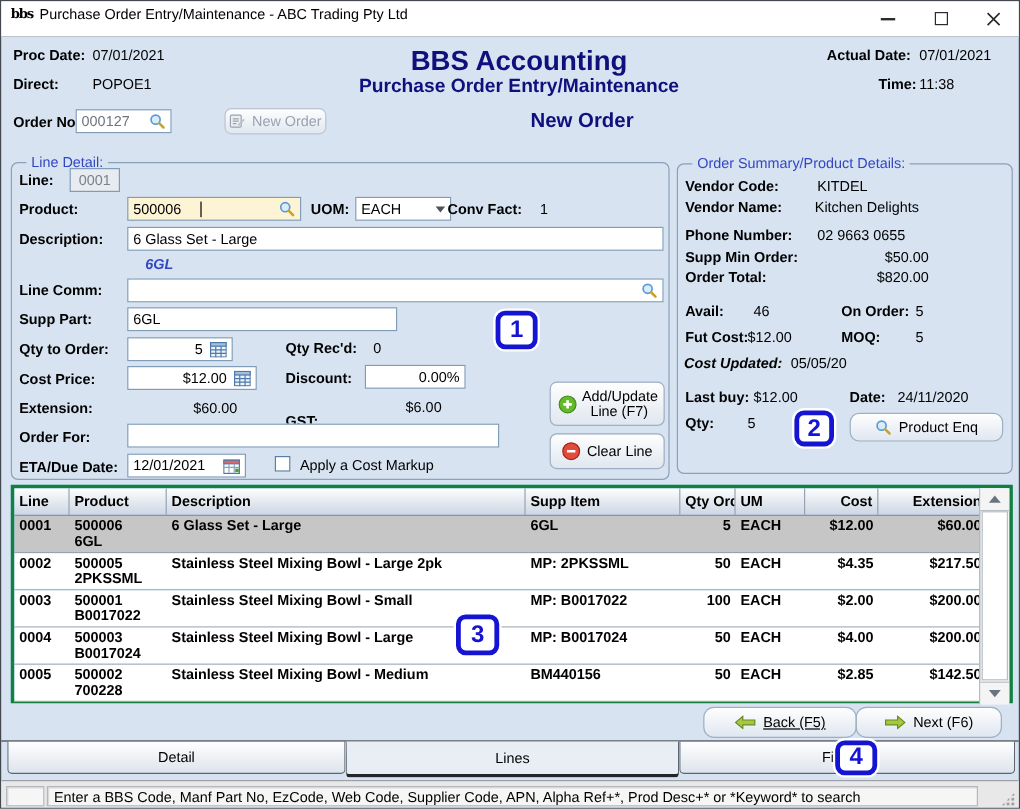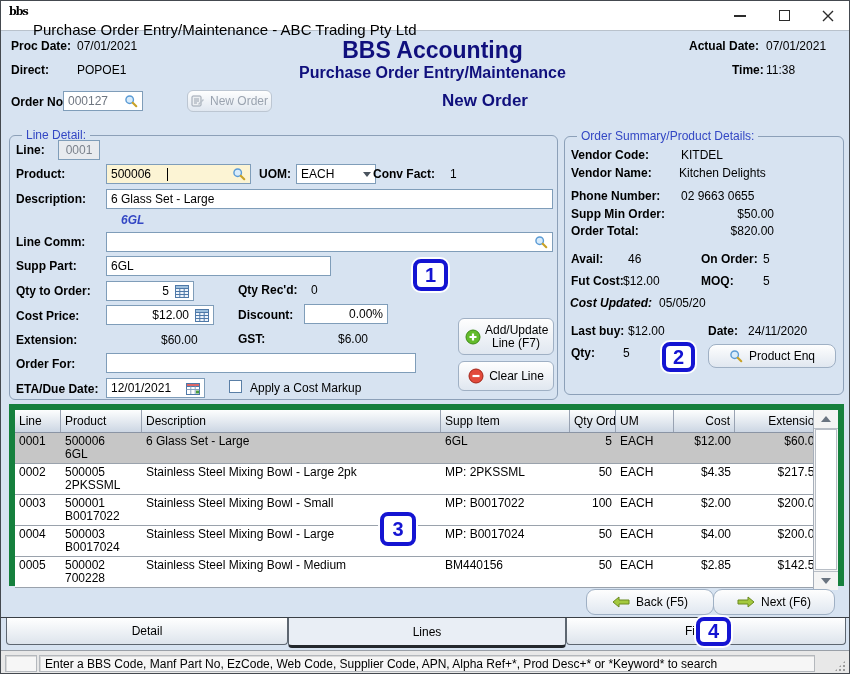--- a/index.html
+++ b/index.html
@@ -8,38 +8,38 @@
     position:relative; width:850px; height:674px; margin:0 auto;
     background:#d7e3f1; border:1px solid #44494f; overflow:hidden;
     font-family:"Liberation Sans", sans-serif; font-size:12px; color:#000;
   }
   .abs { position:absolute;padding-left:13px; }
   .lbl { position:absolute; font-weight:bold; white-space:nowrap; }
   .val { position:absolute; white-space:nowrap; }
   
   .titlebar { position:absolute; left:0; top:0; width:100%; height:30px; background:#ffffff; border-bottom:1px solid #b9c2cc; }
   .titlebar .logo { position:absolute; left:8px; top:6px; width:18px; height:18px; font-family:"DejaVu Serif", serif; font-weight:bold; font-size:11px; line-height:9px; letter-spacing:-1px; }
-  .titlebar .ttl { position:absolute; left:32px; top:20px; font-size:15px; }
+  .titlebar .ttl { position:absolute; left:32px; top:4px; font-size:12px; }
   .wbtn { position:absolute; top:0; width:34px; height:29px; display:flex; align-items:center; justify-content:center; }
   
   .field { position:absolute; height:20px; background:#fff; border:1px solid #7f9db9; display:flex; align-items:center; padding:0 4px; font-size:12px; }
   .field.gray { background:#e8ebef; color:#7b828c; }
   .field .grow { flex:1; }
   .caret { display:inline-block; width:1px; height:13px; background:#000; margin-left:16px; }
   
   .gbox { position:absolute; border:1px solid #8ca0b8; border-radius:6px; }
   .legend { position:absolute; top:-8px; left:12px; background:#d7e3f1; padding:0 4px; color:#3347c4; font-size:12px; white-space:nowrap; }
   
   .btn { position:absolute; display:flex; align-items:center; justify-content:center; gap:6px;
          background:linear-gradient(#fefefe,#e0e7f0); border:1px solid #9fb0c4; border-radius:6px;
          font-size:12px; color:#000; text-align:center; }
   .btn.disabled { color:#9aa3af; border-color:#bcc6d2; }
   .icon { display:inline-block; line-height:0; }
   
-  .grid { position:absolute; left:8px; top:403px; width:835px; height:182px; background:#7dd3fc; border:6px solid #15803d; }
+  .grid { position:absolute; left:8px; top:403px; width:835px; height:182px; background:#7dd3fc; border:3px solid #15803d;font-weight:bold; }
   .ghead { display:flex; height:23px; background:linear-gradient(#fdfefe,#ccd6e3); border-bottom:1px solid #8a94a4; }
   .gh { padding:4px 4px 0 4px; font-size:12px; border-right:1px solid #98a2b2; overflow:hidden; white-space:nowrap; }
   .grow-row { display:flex; height:31px; border-bottom:1px solid #9aa2ac; background:#fff; }
   .grow-row.sel { background:#c6c6c6; }
   .gc { padding:2px 4px; font-size:12px; overflow:hidden; white-space:nowrap; line-height:13px; }
   .num { text-align:right; }
   .c-line{width:46px;} .c-prod{width:81px;} .c-desc{width:299px;} .c-supp{width:129px;}
   .c-qty{width:46px;} .c-um{width:58px;} .c-cost{width:61px;} .c-ext{width:90px;}
   .vscroll { position:absolute; right:0; top:0; width:25px; height:180px; background:#f4f4f4; border-left:1px solid #a7afba; }
   .sarrow { position:absolute; left:0; width:24px; height:19px; display:flex; align-items:center; justify-content:center; background:#f4f4f4; }
@@ -200,21 +200,21 @@
         </svg>
     </span>
   </div>
   <span class="lbl" style="left:237px;top:307px;">Discount:</span>
   <div class="field" style="left:303px;top:303px;width:84px;justify-content:flex-end;">
       <span>0.00%</span>
     </div>
 
   <span class="lbl" style="left:15px;top:332px;">Extension:</span>
   <span class="val" style="left:160px;top:332px;">$60.00</span>
-  <span class="lbl" style="left:237px;top:331px;">GST:</span>
+  <span class="lbl" style="left:237px;top:343px;">GST:</span>
   <span class="val" style="left:337px;top:331px;">$6.00</span>
 
   <span class="lbl" style="left:15px;top:356px;">Order For:</span>
   <div class="field" style="left:105px;top:352px;width:310px;"></div>
 
   <span class="lbl" style="left:15px;top:381px;">ETA/Due Date:</span>
   <div class="field" style="left:105px;top:377px;width:99px;">
     <span class="grow">12/01/2021</span>
     <span class="icon">
       <svg width="14" height="13" viewBox="0 0 14 13">
@@ -356,21 +356,21 @@
       <div class="sarrow" style="top:0;border-bottom:1px solid #b8bec6;">
           <span class="tri-up"></span>
         </div>
       <div class="sthumb"></div>
       <div class="sarrow" style="bottom:0;border-top:1px solid #b8bec6;">
           <span class="tri-down"></span>
         </div>
     </div>
   </div>
 
-  <button class="btn" style="left:585px;top:588px;width:128px;height:26px;border-radius:9px;">
+  <button class="btn" style="left:585px;top:588px;width:128px;height:26px;border-radius:9px;text-decoration:underline;">
     <span class="icon">
       <svg width="18" height="12" viewBox="0 0 18 12">
           <path d="M7 1 L7 4 L17 4 L17 8 L7 8 L7 11 L1 6 Z" fill="#a4c93e" stroke="#6a8a1f"></path>
         </svg>
     </span>
     <span>Back (F5)</span>
   </button>
   <button class="btn" style="left:712px;top:588px;width:122px;height:26px;border-radius:9px;">
     <span class="icon">
       <svg width="18" height="12" viewBox="0 0 18 12">

